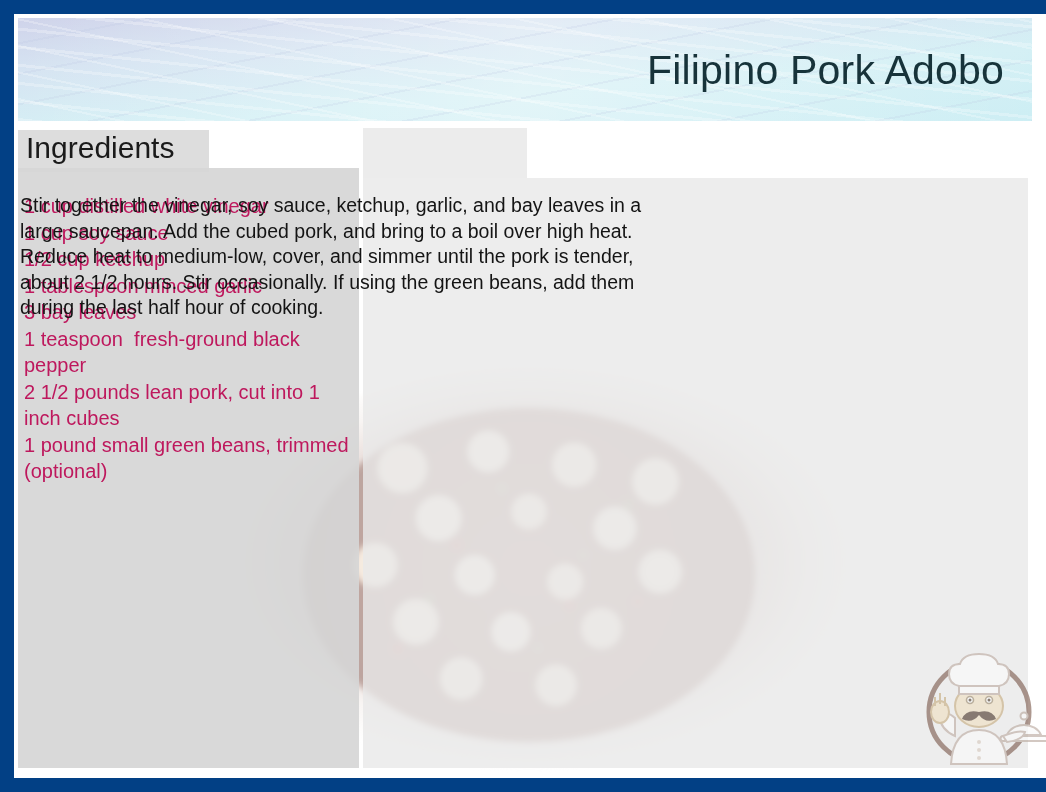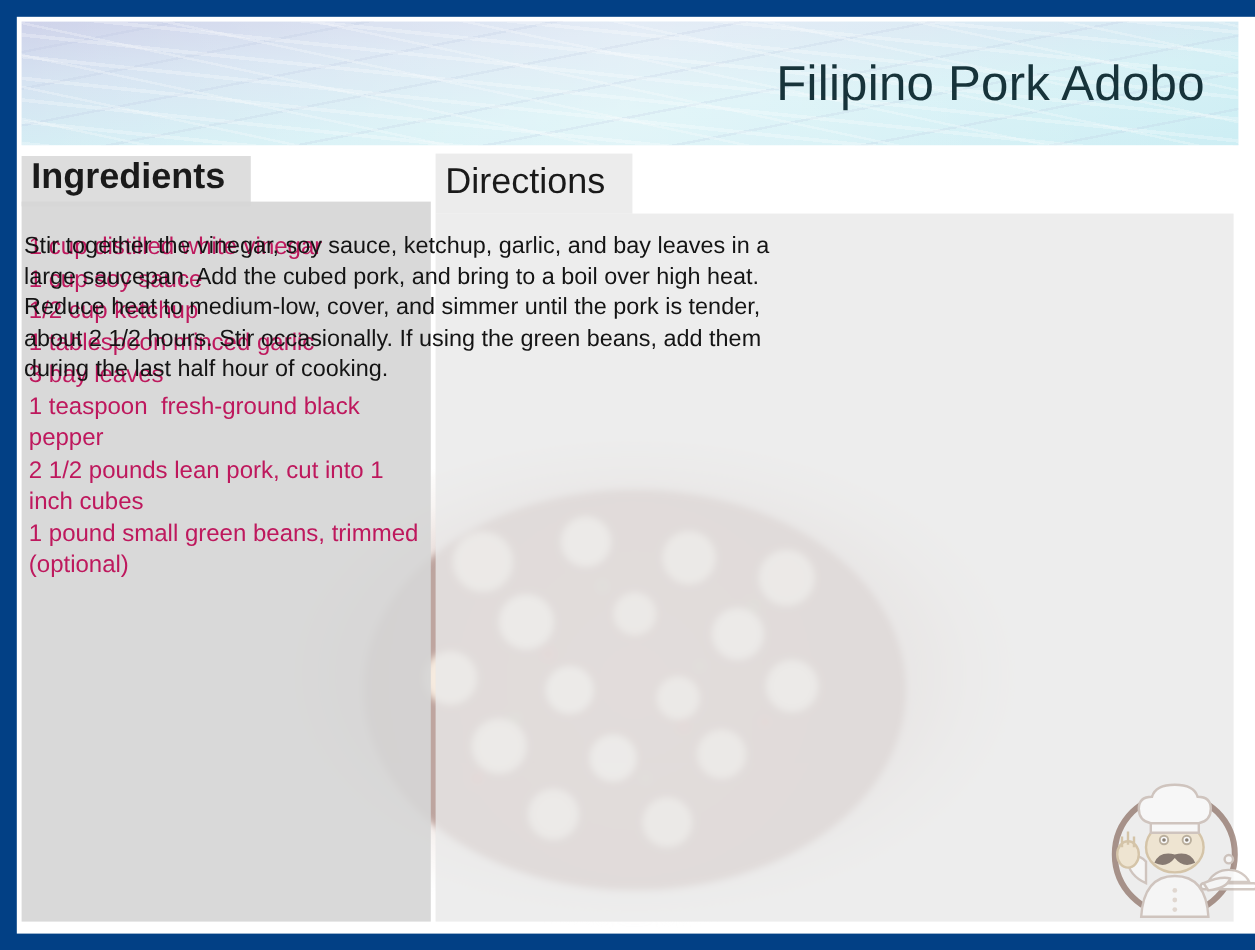--- a/index.html
+++ b/index.html
@@ -173,21 +173,21 @@
     height: 50px;
     background: rgba(233,233,233,0.88);
   }
 
   .section-head {
     position: absolute;
     font-size: 30px;
     color: #1a1a1a;
     white-space: nowrap;
   }
-  #ing-head { left: 12px; top: 117px; font-weight: bold; }
+  #ing-head { left: 12px; top: 117px; }
   #dir-head { left: 357px; top: 121px; }
 
   #ing-list {
     position: absolute;
     left: 10px;
     top: 179px;
     width: 330px;
     font-size: 20px;
     line-height: 26.5px;
     color: #be185d;
@@ -229,21 +229,20 @@
       <div id="plate"></div>
       <div id="stew"></div>
     </div>
 
     <div id="ing-head-box"></div>
     <div id="ing-panel"></div>
     <div id="dir-head-box"></div>
     <div id="dir-panel"></div>
 
     <div class="section-head" id="ing-head">Ingredients</div>
-    <div class="section-head" id="dir-head">Directions</div>
 
     <div id="ing-list">1 cup distilled white vinegar
 1 cup soy sauce
 1/2 cup ketchup
 1 tablespoon minced garlic
 3 bay leaves
 1 teaspoon  fresh-ground black pepper
 2 1/2 pounds lean pork, cut into 1 inch cubes
 1 pound small green beans, trimmed (optional)</div>
     <div id="dir-body">Stir together the vinegar, soy sauce, ketchup, garlic, and bay leaves in a large saucepan. Add the cubed pork, and bring to a boil over high heat.  Reduce heat to medium-low, cover, and simmer until the pork is tender, about 2 1/2 hours. Stir occasionally. If using the green beans, add them during the last half hour of cooking.</div>

